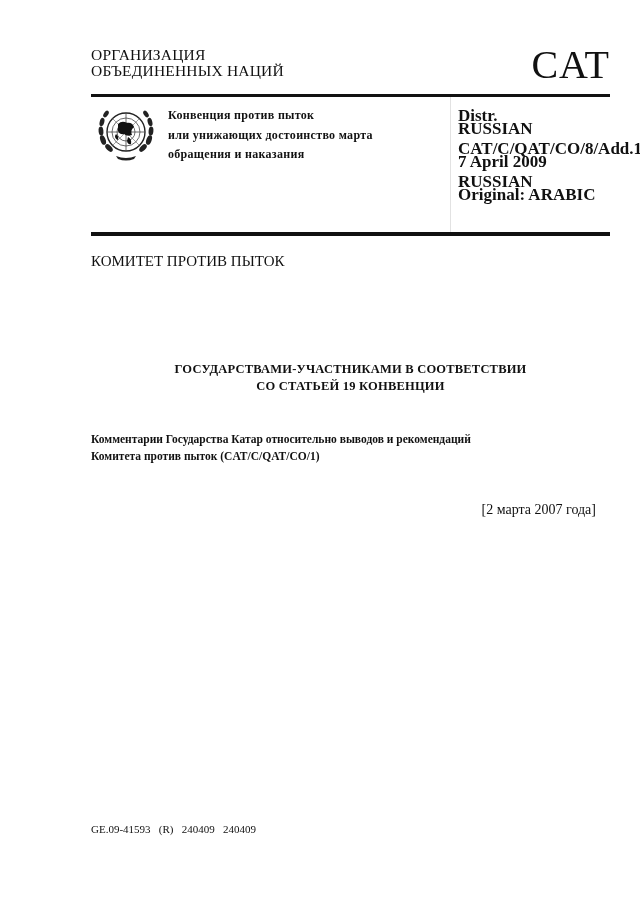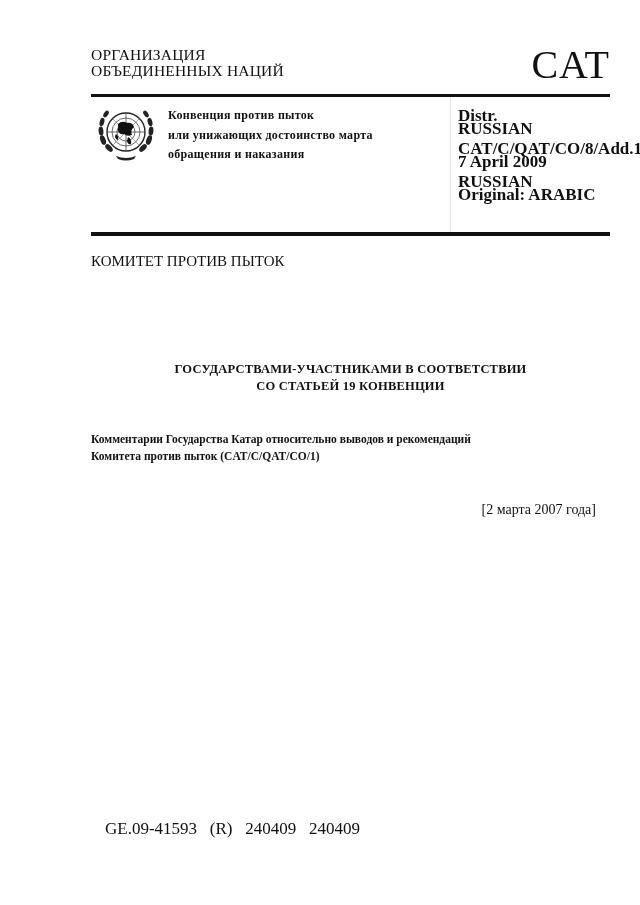--- a/index.html
+++ b/index.html
@@ -123,23 +123,23 @@
     .date-line {
       position: absolute;
       right: 44px;
       top: 503px;
       font-size: 14px;
       line-height: 14px;
       white-space: nowrap;
     }
     .footer-code {
       position: absolute;
-      left: 105px;
+      left: 91px;
       top: 822px;
-      font-size: 17px;
+      font-size: 11px;
       line-height: 14px;
       white-space: pre;
     }
   </style>
 </head>
 <body>
 
 <div class="page">
 
   <div class="org-name">

